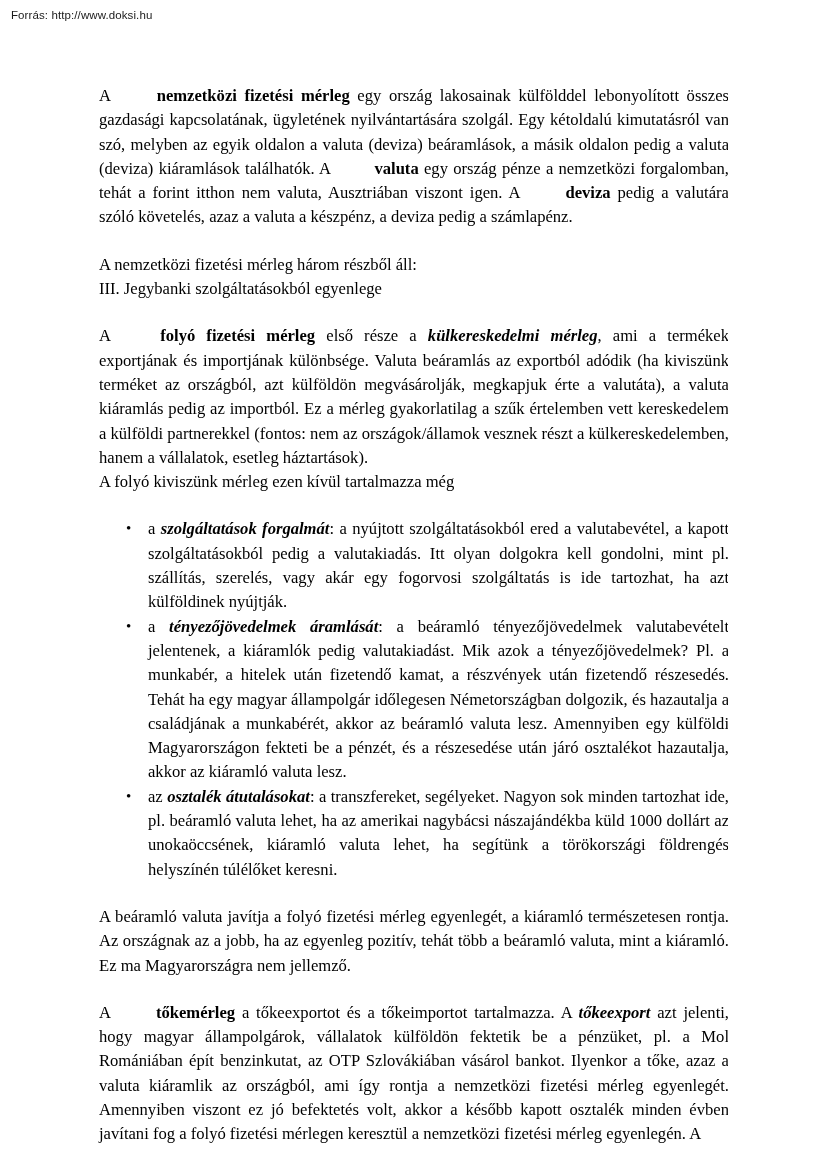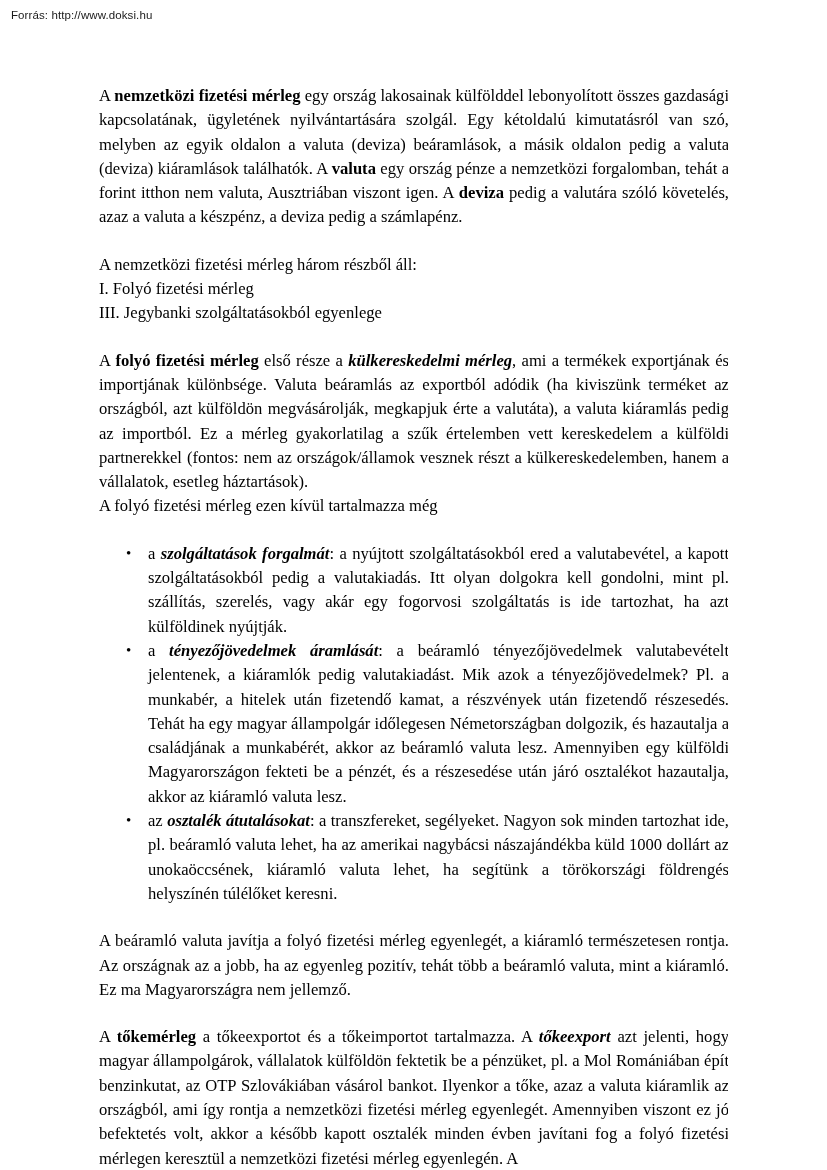--- a/index.html
+++ b/index.html
@@ -57,21 +57,21 @@
     text-align: justify;
     text-justify: inter-word;
     hyphens: none;
   }
   p.gap {
     margin-top: 23px;
   }
   p.tight {
     margin-top: 0;
   }
-  b { font-weight: bold; }
+  b { font-weight: bold; margin-left: 39px; }
   .bi { font-weight: bold; font-style: italic; }
   ul.bullets {
     margin: 23px 0 0 0;
     padding: 0;
     list-style: none;
   }
   ul.bullets > li {
     position: relative;
     padding-left: 49px;
     font-size: 16.6px;
@@ -106,27 +106,26 @@
   <div class="watermark">Forrás: http://www.doksi.hu</div>
 
   <div class="content">
 
 
     <p><span>A </span><b>nemzetközi fizetési mérleg</b><span> egy ország lakosainak külfölddel lebonyolított összes gazdasági kapcsolatának, ügyletének nyilvántartására szolgál. Egy kétoldalú kimutatásról van szó, melyben az egyik oldalon a valuta (deviza) beáramlások, a másik oldalon pedig a valuta (deviza) kiáramlások találhatók. A </span><b>valuta</b><span> egy ország pénze a nemzetközi forgalomban, tehát a forint itthon nem valuta, Ausztriában viszont igen. A </span><b>deviza</b><span> pedig a valutára szóló követelés, azaz a valuta a készpénz, a deviza pedig a számlapénz.</span></p>
 
     <p class="gap">A nemzetközi fizetési mérleg három részből áll:</p>
 
     <ul class="rlist">
-      <li>I. Folyó fizetési mérleg</li>
       <li>III. Jegybanki szolgáltatásokból egyenlege</li>
     </ul>
 
     <p class="gap"><span>A </span><b>folyó fizetési mérleg</b><span> első része a </span><span class="bi">külkereskedelmi mérleg</span><span>, ami a termékek exportjának és importjának különbsége. Valuta beáramlás az exportból adódik (ha kiviszünk terméket az országból, azt külföldön megvásárolják, megkapjuk érte a valutáta), a valuta kiáramlás pedig az importból. Ez a mérleg gyakorlatilag a szűk értelemben vett kereskedelem a külföldi partnerekkel (fontos: nem az országok/államok vesznek részt a külkereskedelemben, hanem a vállalatok, esetleg háztartások).</span></p>
 
-    <p class="tight">A folyó fizetési mérleg ezen kívül tartalmazza még</p>
+    <p class="tight">A folyó kiviszünk mérleg ezen kívül tartalmazza még</p>
 
     <ul class="bullets">
       <li><span>a </span><span class="bi">szolgáltatások forgalmát</span><span>: a nyújtott szolgáltatásokból ered a valutabevétel, a kapott szolgáltatásokból pedig a valutakiadás. Itt olyan dolgokra kell gondolni, mint pl. szállítás, szerelés, vagy akár egy fogorvosi szolgáltatás is ide tartozhat, ha azt külföldinek nyújtják.</span></li>
       <li><span>a </span><span class="bi">tényezőjövedelmek áramlását</span><span>: a beáramló tényezőjövedelmek valutabevételt jelentenek, a kiáramlók pedig valutakiadást. Mik azok a tényezőjövedelmek? Pl. a munkabér, a hitelek után fizetendő kamat, a részvények után fizetendő részesedés. Tehát ha egy magyar állampolgár időlegesen Németországban dolgozik, és hazautalja a családjának a munkabérét, akkor az beáramló valuta lesz. Amennyiben egy külföldi Magyarországon fekteti be a pénzét, és  a részesedése után járó osztalékot hazautalja, akkor az kiáramló valuta lesz.</span></li>
       <li><span>az </span><span class="bi">osztalék átutalásokat</span><span>: a transzfereket, segélyeket. Nagyon sok minden tartozhat ide, pl. beáramló valuta lehet, ha az amerikai nagybácsi nászajándékba küld 1000 dollárt az unokaöccsének, kiáramló valuta lehet, ha segítünk a törökországi földrengés helyszínén túlélőket keresni.</span></li>
     </ul>
 
     <p class="gap">A beáramló valuta javítja a folyó fizetési mérleg egyenlegét, a kiáramló természetesen rontja. Az országnak az a jobb, ha az egyenleg pozitív, tehát több a beáramló valuta, mint a kiáramló. Ez ma Magyarországra nem jellemző.</p>
 
     <p class="gap"><span>A </span><b>tőkemérleg</b><span> a tőkeexportot és a tőkeimportot tartalmazza. A </span><span class="bi">tőkeexport</span><span> azt jelenti, hogy magyar állampolgárok, vállalatok külföldön fektetik be a pénzüket, pl. a Mol Romániában épít benzinkutat, az OTP Szlovákiában vásárol bankot. Ilyenkor a tőke, azaz a valuta kiáramlik az országból, ami így rontja a nemzetközi fizetési mérleg egyenlegét. Amennyiben viszont ez jó befektetés volt, akkor a később kapott osztalék minden évben javítani fog a folyó fizetési mérlegen keresztül a nemzetközi fizetési mérleg egyenlegén. A </span></p>

